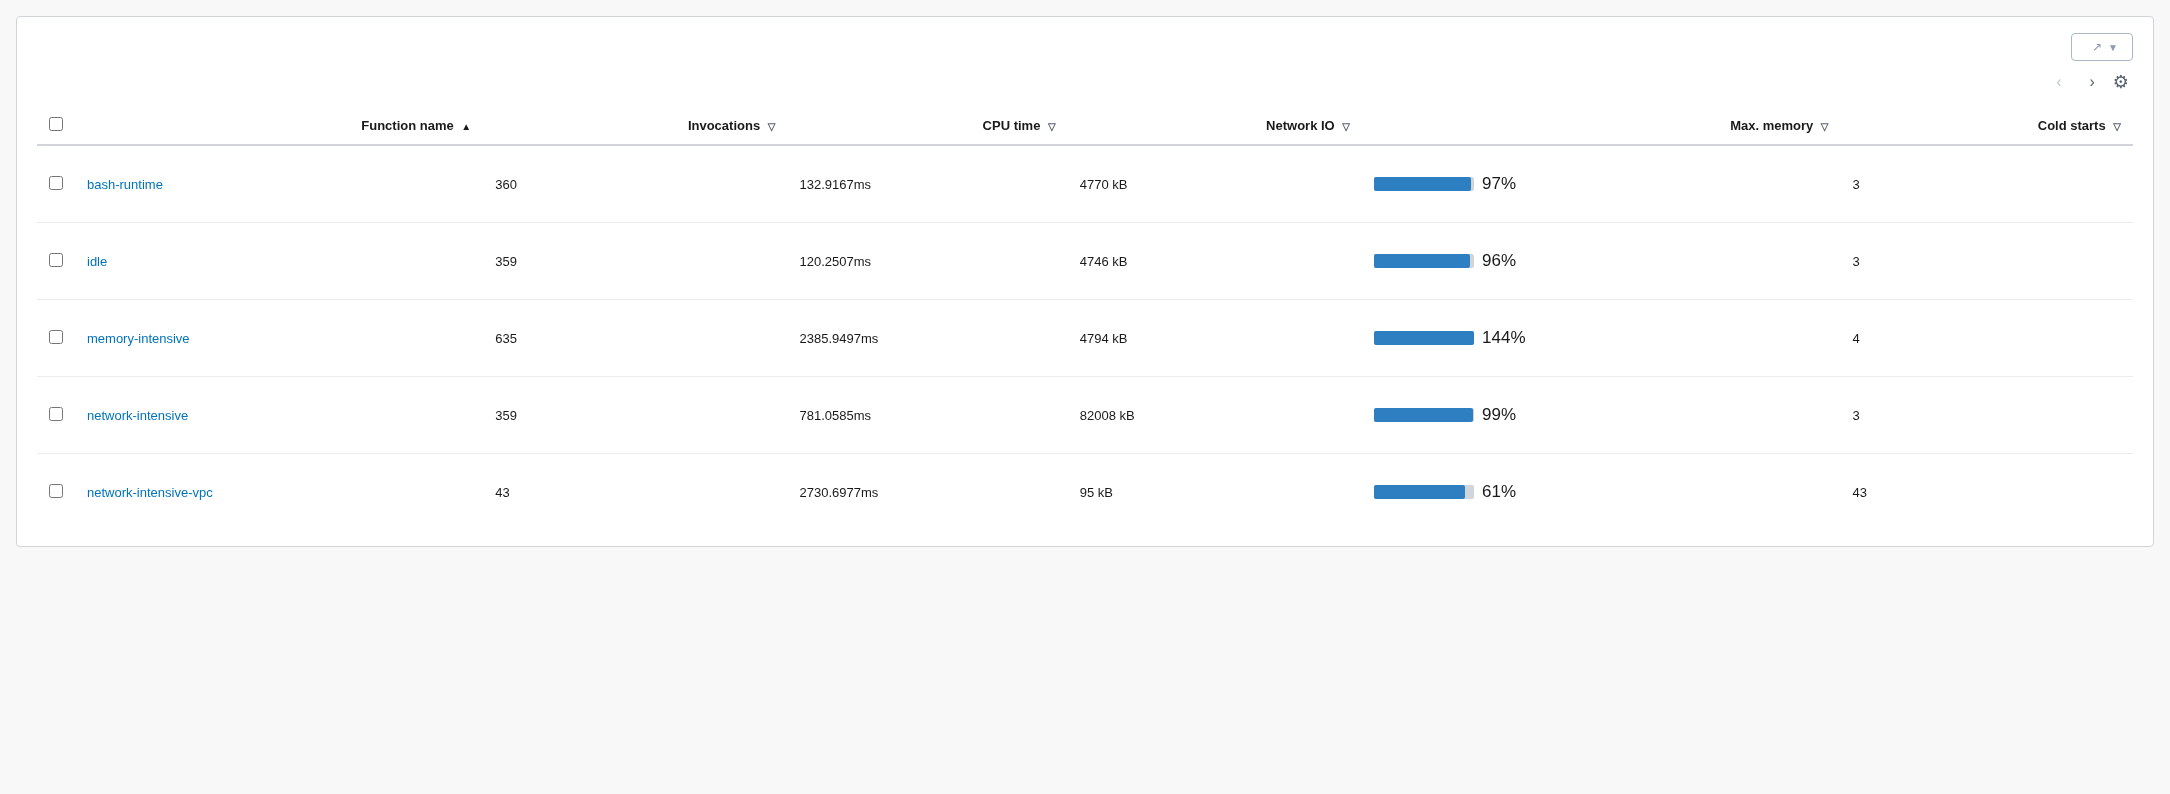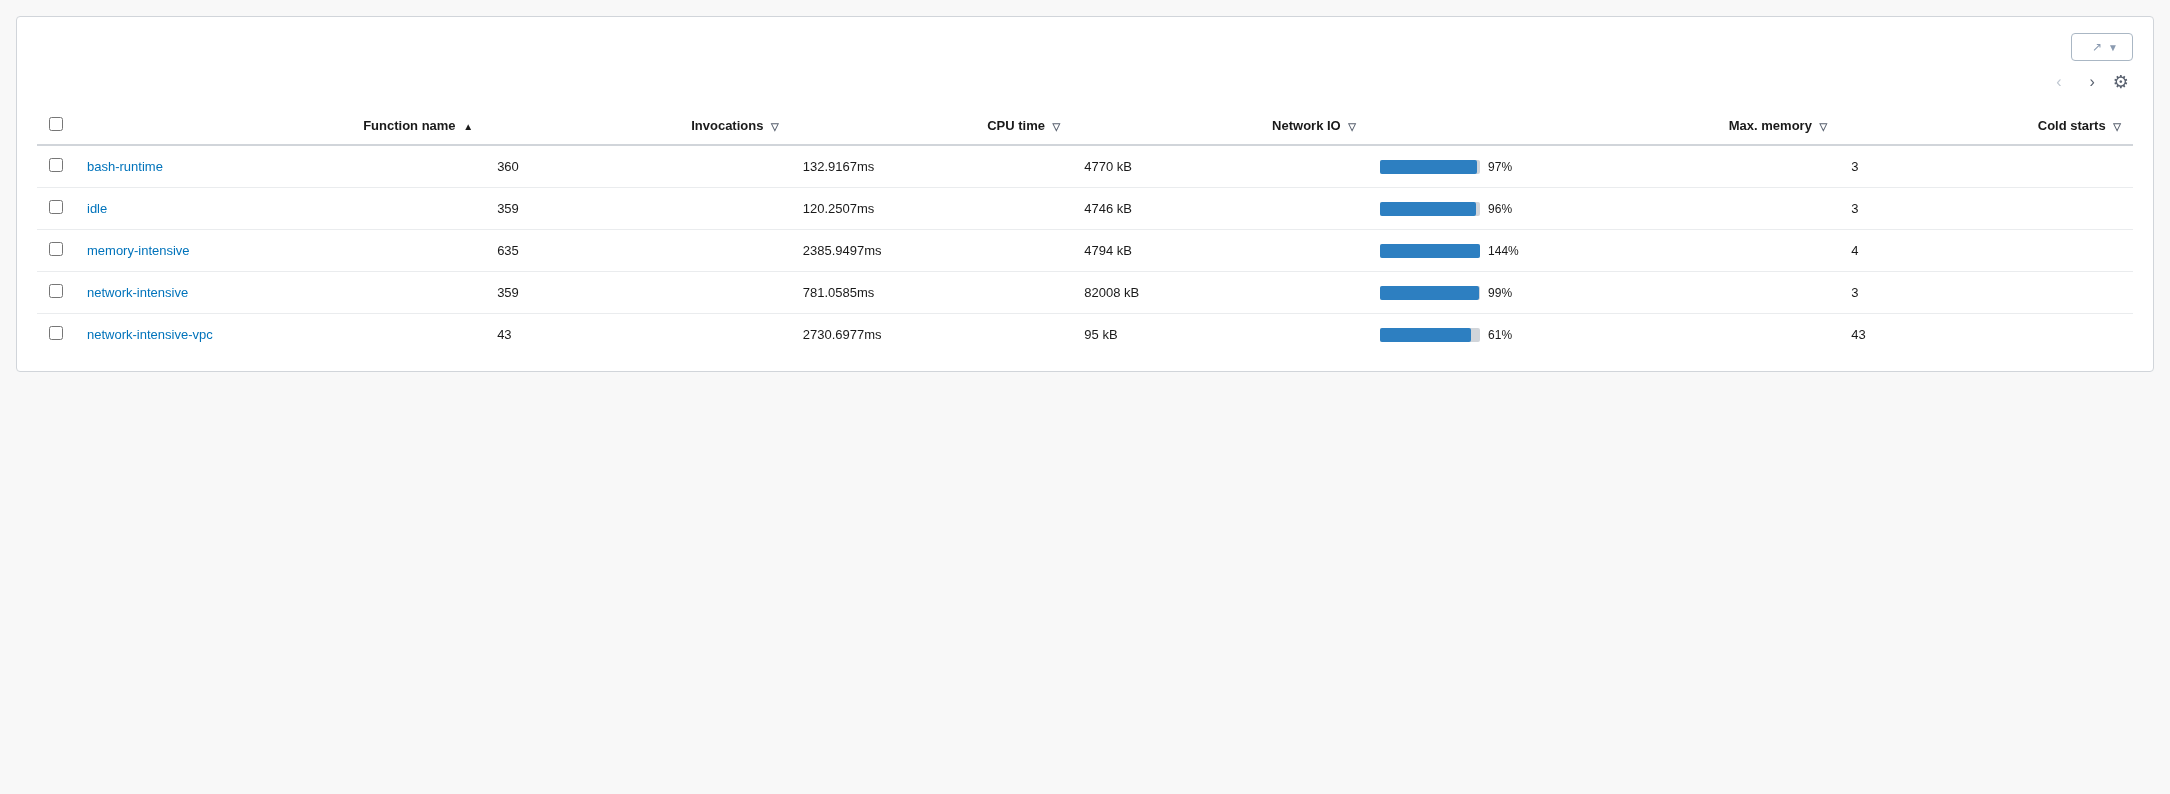--- a/index.html
+++ b/index.html
@@ -106,21 +106,21 @@
     th .sort-icon {
       display: inline-block;
       margin-left: 4px;
       color: #5a6270;
       font-size: 10px;
     }
     th .sort-icon.asc {
       color: #1a1a1a;
     }
     td {
-      padding: 12px 12px;
+      padding: 28px 12px;
       border-bottom: 1px solid #eaecee;
       color: #1a1a1a;
       font-size: 13px;
     }
     td.fn-name a {
       color: #0073bb;
       text-decoration: none;
     }
     .checkbox-cell {
       width: 36px;
@@ -149,21 +149,21 @@
       background: #2d7fc1;
       border-radius: 2px;
       position: absolute;
       left: 0;
       top: 0;
     }
     .bar-fill.overflow {
       width: 100%;
     }
     .pct-label {
-      font-size: 12px;
+      font-size: 17px;
       color: #1a1a1a;
       min-width: 40px;
     }
     tbody tr:last-child td {
       border-bottom: none;
     }
   </style>
 </head>
 <body>
 

